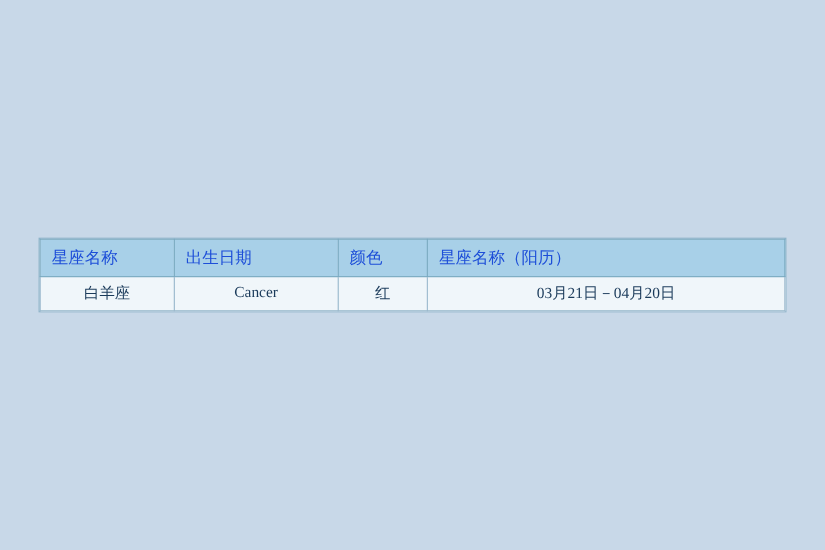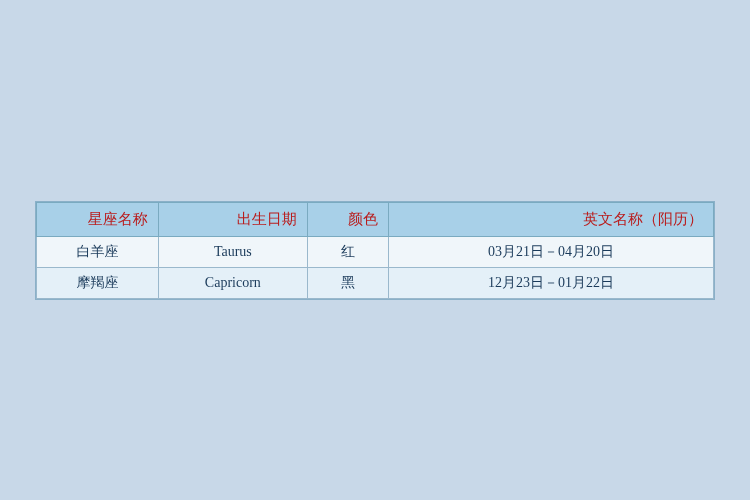--- a/index.html
+++ b/index.html
@@ -22,24 +22,24 @@
       width: 680px;
     }
     table {
       width: 100%;
       border-collapse: collapse;
     }
     thead tr th {
       background-color: #a8d0e8;
       border: 1px solid #7aaac0;
       padding: 7px 10px;
-      text-align: right;
+      text-align: left;
       font-size: 15px;
       font-weight: normal;
-      color: #b91c1c;
+      color: #1d4ed8;
     }
     tbody tr td {
       border: 1px solid #9ab8cc;
       padding: 6px 26px;
       text-align: center;
       font-size: 14px;
       color: #1a3a5a;
       background-color: #f0f6fa;
     }
     tbody tr:nth-child(even) td {
@@ -53,31 +53,25 @@
 </head>
 <body>
 
 <div class="table-container">
   <table>
     <thead>
       <tr>
         <th class="col-zh">星座名称</th>
         <th class="col-en">出生日期</th>
         <th class="col-color">颜色</th>
-        <th class="col-date">英文名称（阳历）</th>
+        <th class="col-date">星座名称（阳历）</th>
       </tr>
     </thead>
     <tbody id="table-body">
     <tr>
           <td>白羊座</td>
-          <td>Taurus</td>
+          <td>Cancer</td>
           <td>红</td>
           <td>03月21日－04月20日</td>
-        </tr>
-        <tr>
-          <td>摩羯座</td>
-          <td>Capricorn</td>
-          <td>黑</td>
-          <td>12月23日－01月22日</td>
         </tr>
       </tbody>
   </table>
 </div>
 
 </body></html>

